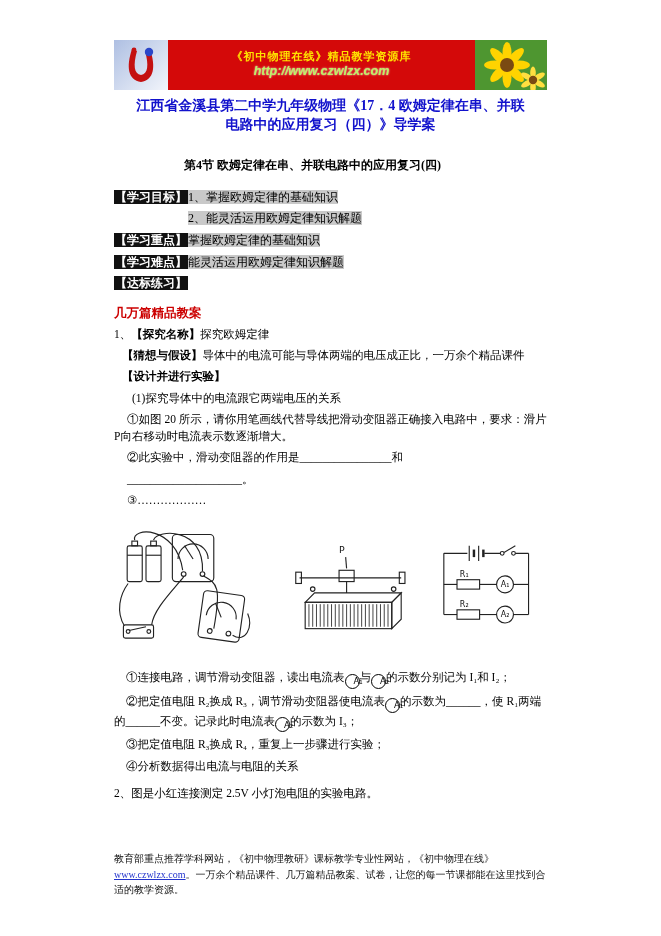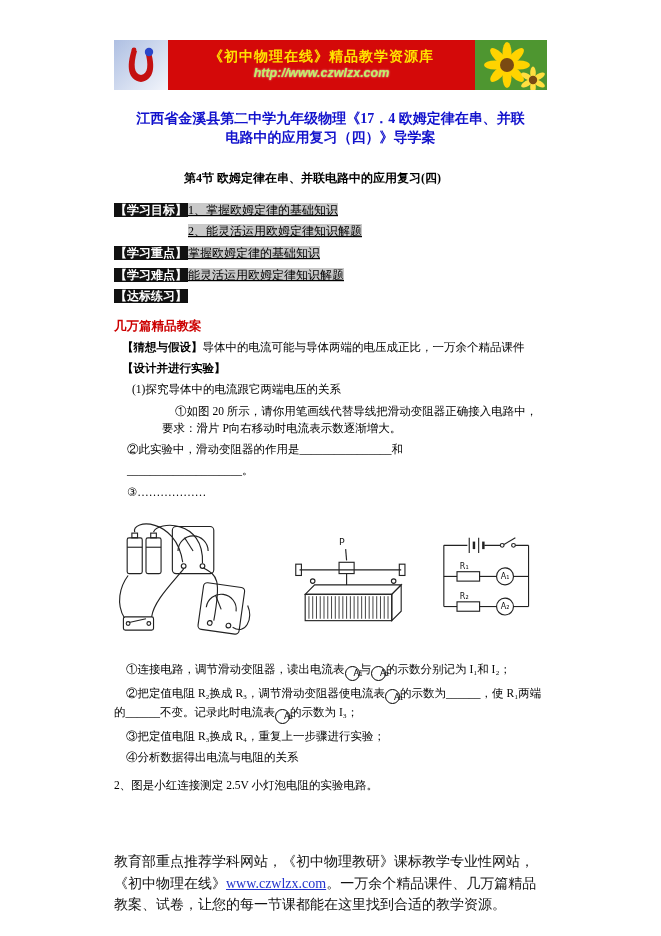--- a/index.html
+++ b/index.html
@@ -7,33 +7,33 @@
   body { width:661px; height:936px; font-family:"Liberation Serif","DejaVu Serif",serif; color:#000; }
   .canvas { position:relative; width:661px; height:936px; overflow:hidden; background:#fff; }
   .page { width:433px; margin:0 auto; padding-top:40px; }
 
   
   .banner { display:flex; height:50px; background:#d40909; align-items:stretch;
             font-family:"Liberation Sans","DejaVu Sans",sans-serif; }
   .logo { width:54px; background:linear-gradient(135deg,#aebfe2,#f2f5fb);
           display:flex; align-items:center; justify-content:center; }
   .banner-mid { flex:1; display:flex; flex-direction:column; align-items:center; justify-content:center; line-height:1.25; }
-  .banner-title { color:#ffe200; font-weight:bold; font-size:14px; letter-spacing:1px; }
+  .banner-title { color:#ffe200; font-weight:bold; font-size:11px; letter-spacing:1px; }
   .banner-url { color:#bef264; font-weight:bold; font-style:italic; font-size:12.5px; text-decoration:none;
                 text-shadow:0 0 2px rgba(255,255,255,.85); }
   .sunflower { width:72px; }
 
   
-  .doc-title { margin-top:20px; text-align:center; color:#1212cc; font-weight:bold; font-size:14px; line-height:1.35; }
+  .doc-title { margin-top:7px; text-align:center; color:#1212cc; font-weight:bold; font-size:14px; line-height:1.35; }
   .lesson-title { margin-top:22px; margin-left:70px; font-weight:bold; font-size:12px; white-space:nowrap; }
 
   
   .objs { margin-top:13px; font-size:12px; line-height:1.8; }
   .tag { background:#111; color:#fff; font-weight:bold; padding:0 1px;text-align:right; }
-  .shade { background:#c9c9c9;text-decoration:underline; }
+  .shade { background:#c9c9c9; }
   .obj-indent { margin-left:74px; }
 
   .red-head { margin-top:10px; color:#cc0000; font-weight:bold; font-size:12.5px; }
 
   
   .t { font-size:11.5px; line-height:1.5; }
   p.t { margin-top:4px; }
   .b { font-weight:bold; }
   .ind8 { margin-left:8px; } .ind18 { margin-left:18px; }
 
@@ -44,21 +44,21 @@
   svg .big { font-size:10px; }
 
   
   .meter { display:inline-flex; width:15px; height:15px; border:1px solid #000; border-radius:50%;
            align-items:center; justify-content:center; font-size:8.5px; line-height:1;
            vertical-align:-3px; font-family:"DejaVu Sans",sans-serif; }
 
   .step { margin-top:11px; text-indent:12px; }
 
   
-  .footer { position:absolute; left:114px; top:851px; width:434px; font-size:14px; line-height:1.55; color:#111; }
+  .footer { position:absolute; left:114px; top:851px; width:434px; font-size:10px; line-height:1.55; color:#111; }
   .footer a { color:#2233cc; text-decoration:underline; }
 </style>
 </head>
 <body>
 
 <div class="canvas">
   <div class="page">
 
     <div class="banner">
       <div class="logo">
@@ -109,24 +109,25 @@
     <div class="objs">
       <div><span class="tag">【学习目标】</span><span class="shade">1、掌握欧姆定律的基础知识</span></div>
       <div class="obj-indent"><span class="shade">2、能灵活运用欧姆定律知识解题</span></div>
       <div><span class="tag">【学习重点】</span><span class="shade">掌握欧姆定律的基础知识</span></div>
       <div><span class="tag">【学习难点】</span><span class="shade">能灵活运用欧姆定律知识解题</span></div>
       <div><span class="tag">【达标练习】</span></div>
     </div>
 
     <div class="red-head">几万篇精品教案</div>
 
+    <p class="t"><span>1、</span><span class="b">【探究名称】</span><span>探究欧姆定律</span></p>
     <p class="t ind8"><span class="b">【猜想与假设】</span><span>导体中的电流可能与导体两端的电压成正比，一万余个精品课件</span></p>
     <p class="t ind8"><span class="b">【设计并进行实验】</span></p>
     <p class="t ind18">(1)探究导体中的电流跟它两端电压的关系</p>
-    <p class="t" style="text-indent:13px;margin-left:48px;">①如图 20 所示，请你用笔画线代替导线把滑动变阻器正确接入电路中，要求：滑片 P向右移动时电流表示数逐渐增大。</p>
+    <p class="t" style="text-indent:13px;">①如图 20 所示，请你用笔画线代替导线把滑动变阻器正确接入电路中，要求：滑片 P向右移动时电流表示数逐渐增大。</p>
     <p class="t" style="text-indent:13px;">②此实验中，滑动变阻器的作用是________________和</p>
     <p class="t" style="text-indent:13px;">____________________。</p>
     <p class="t" style="text-indent:13px;">③………………</p>
 
     <div class="figrow">
 
       <svg width="172" height="140" viewBox="0 0 172 140">
         <g stroke="#222" fill="none" stroke-width="1.2">
 
           <rect x="14" y="22" width="16" height="38" rx="2"></rect>

